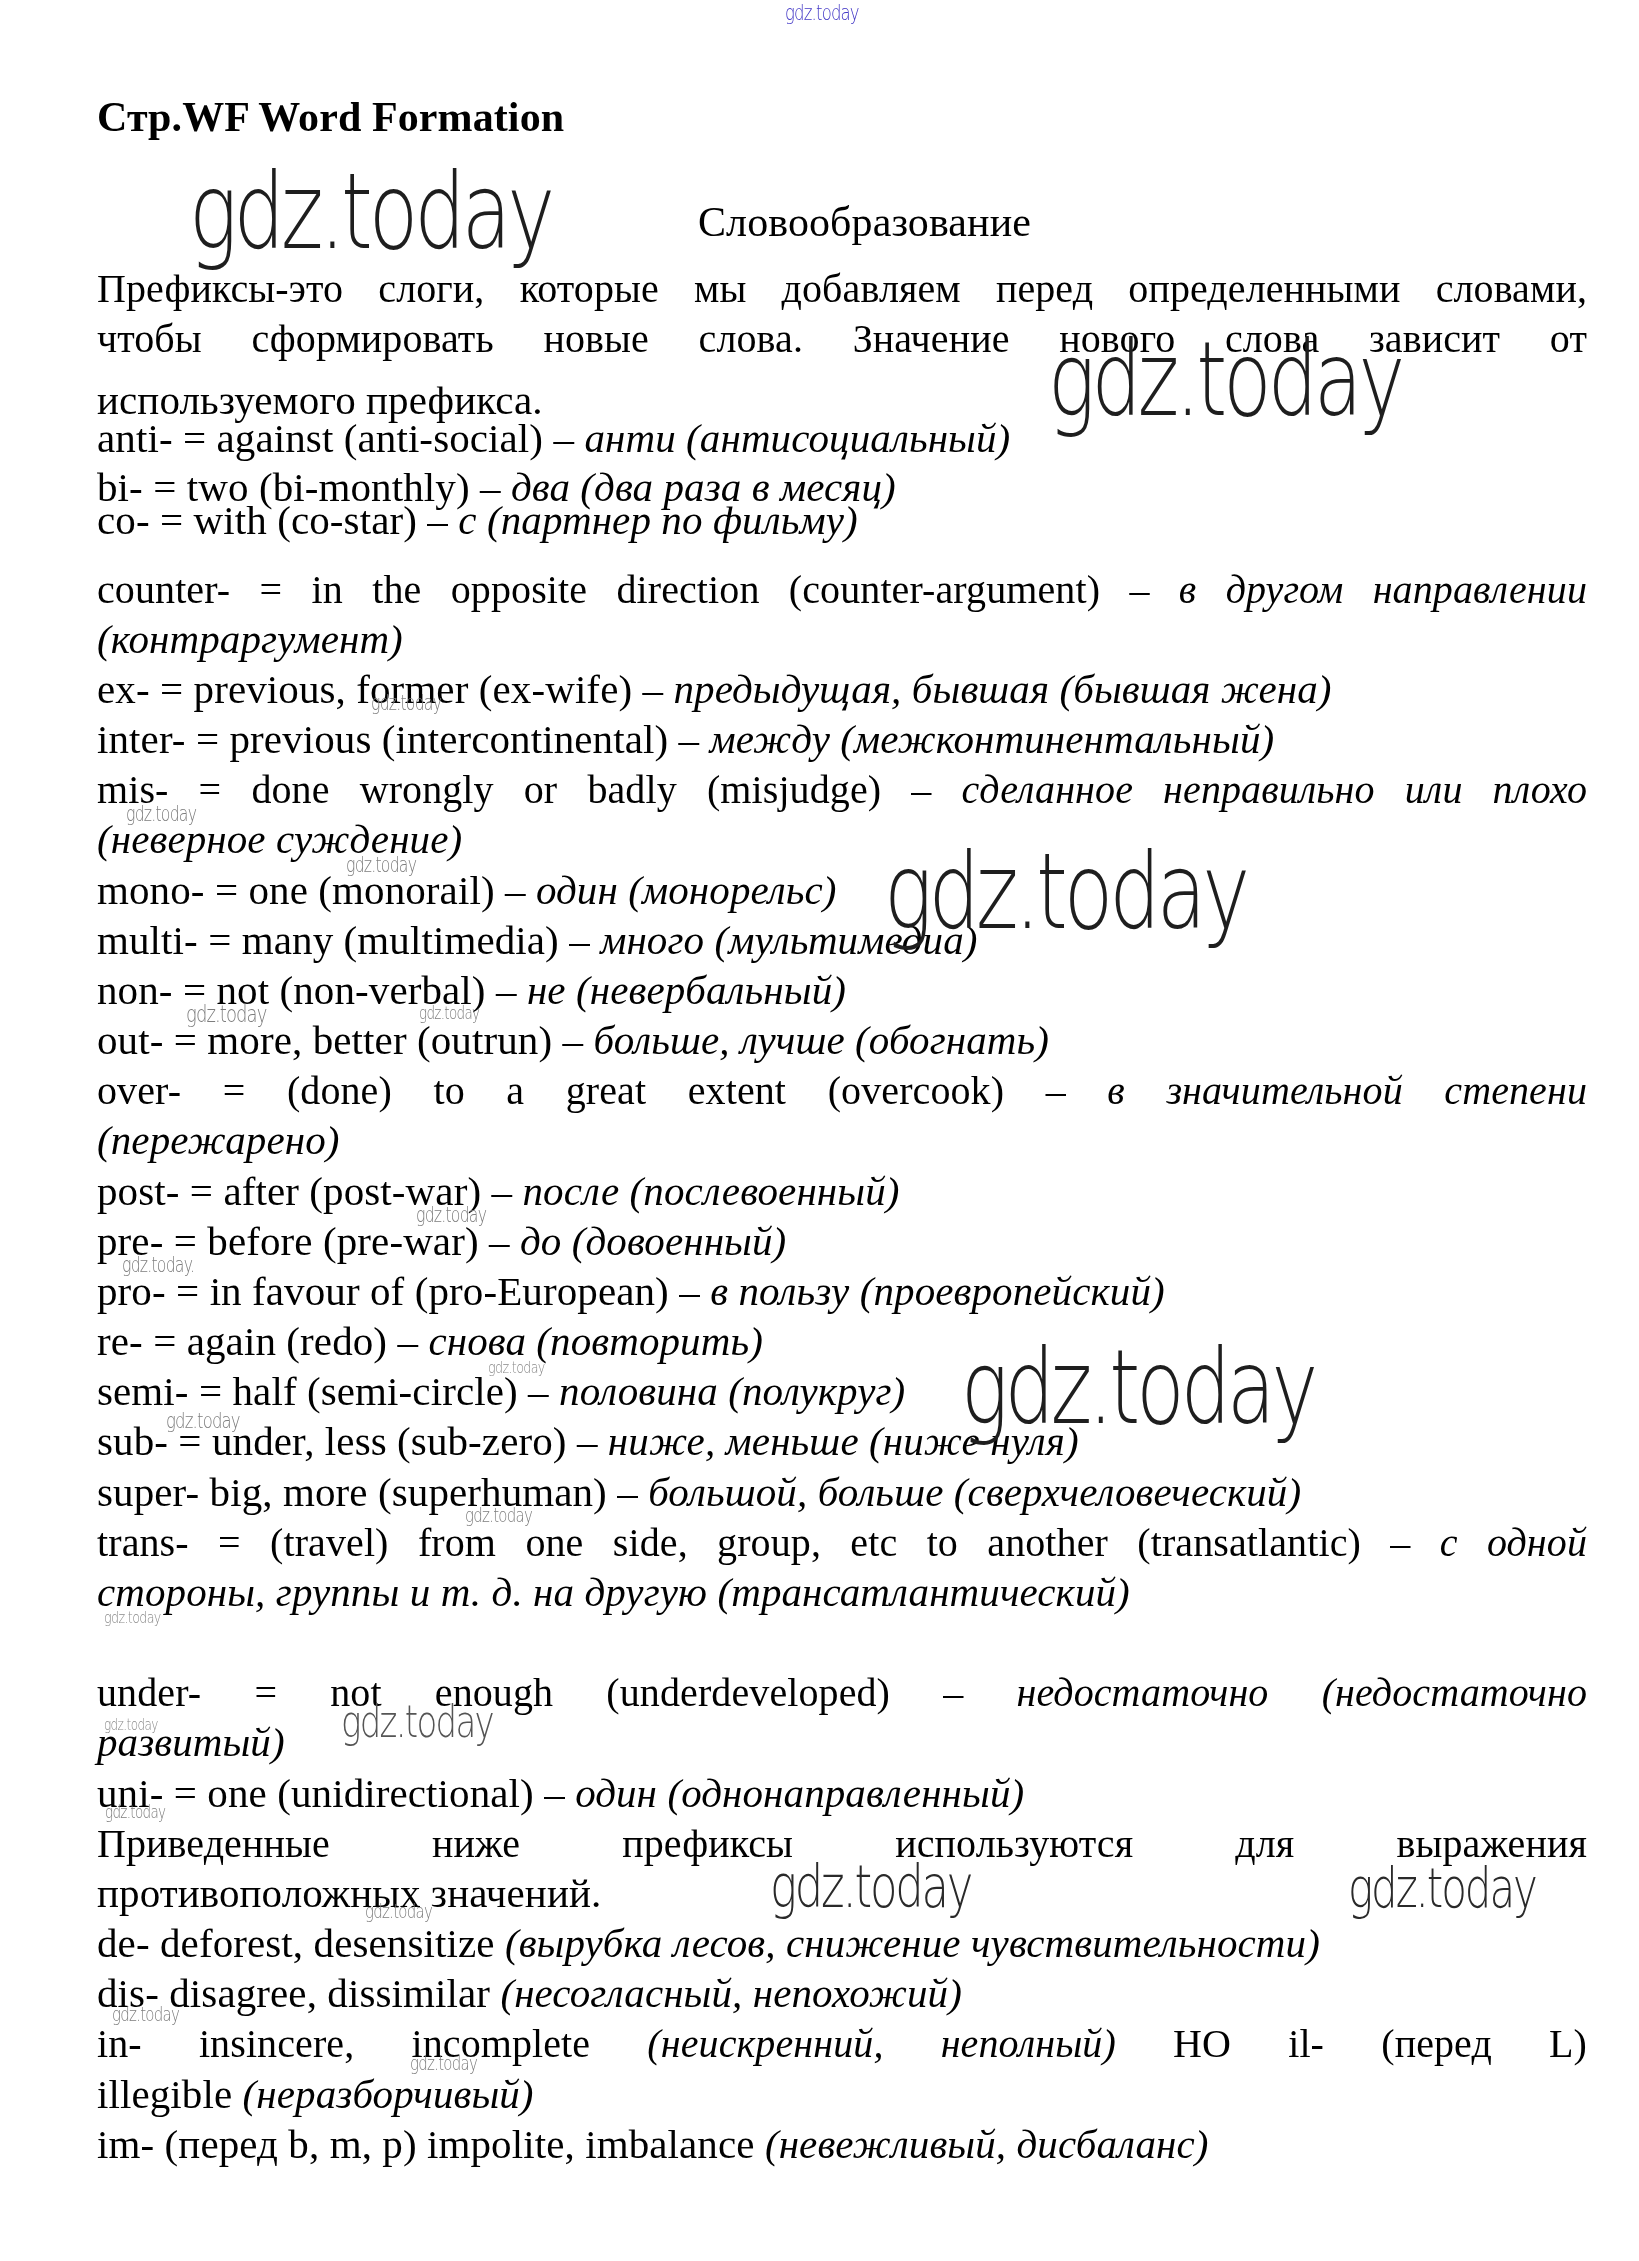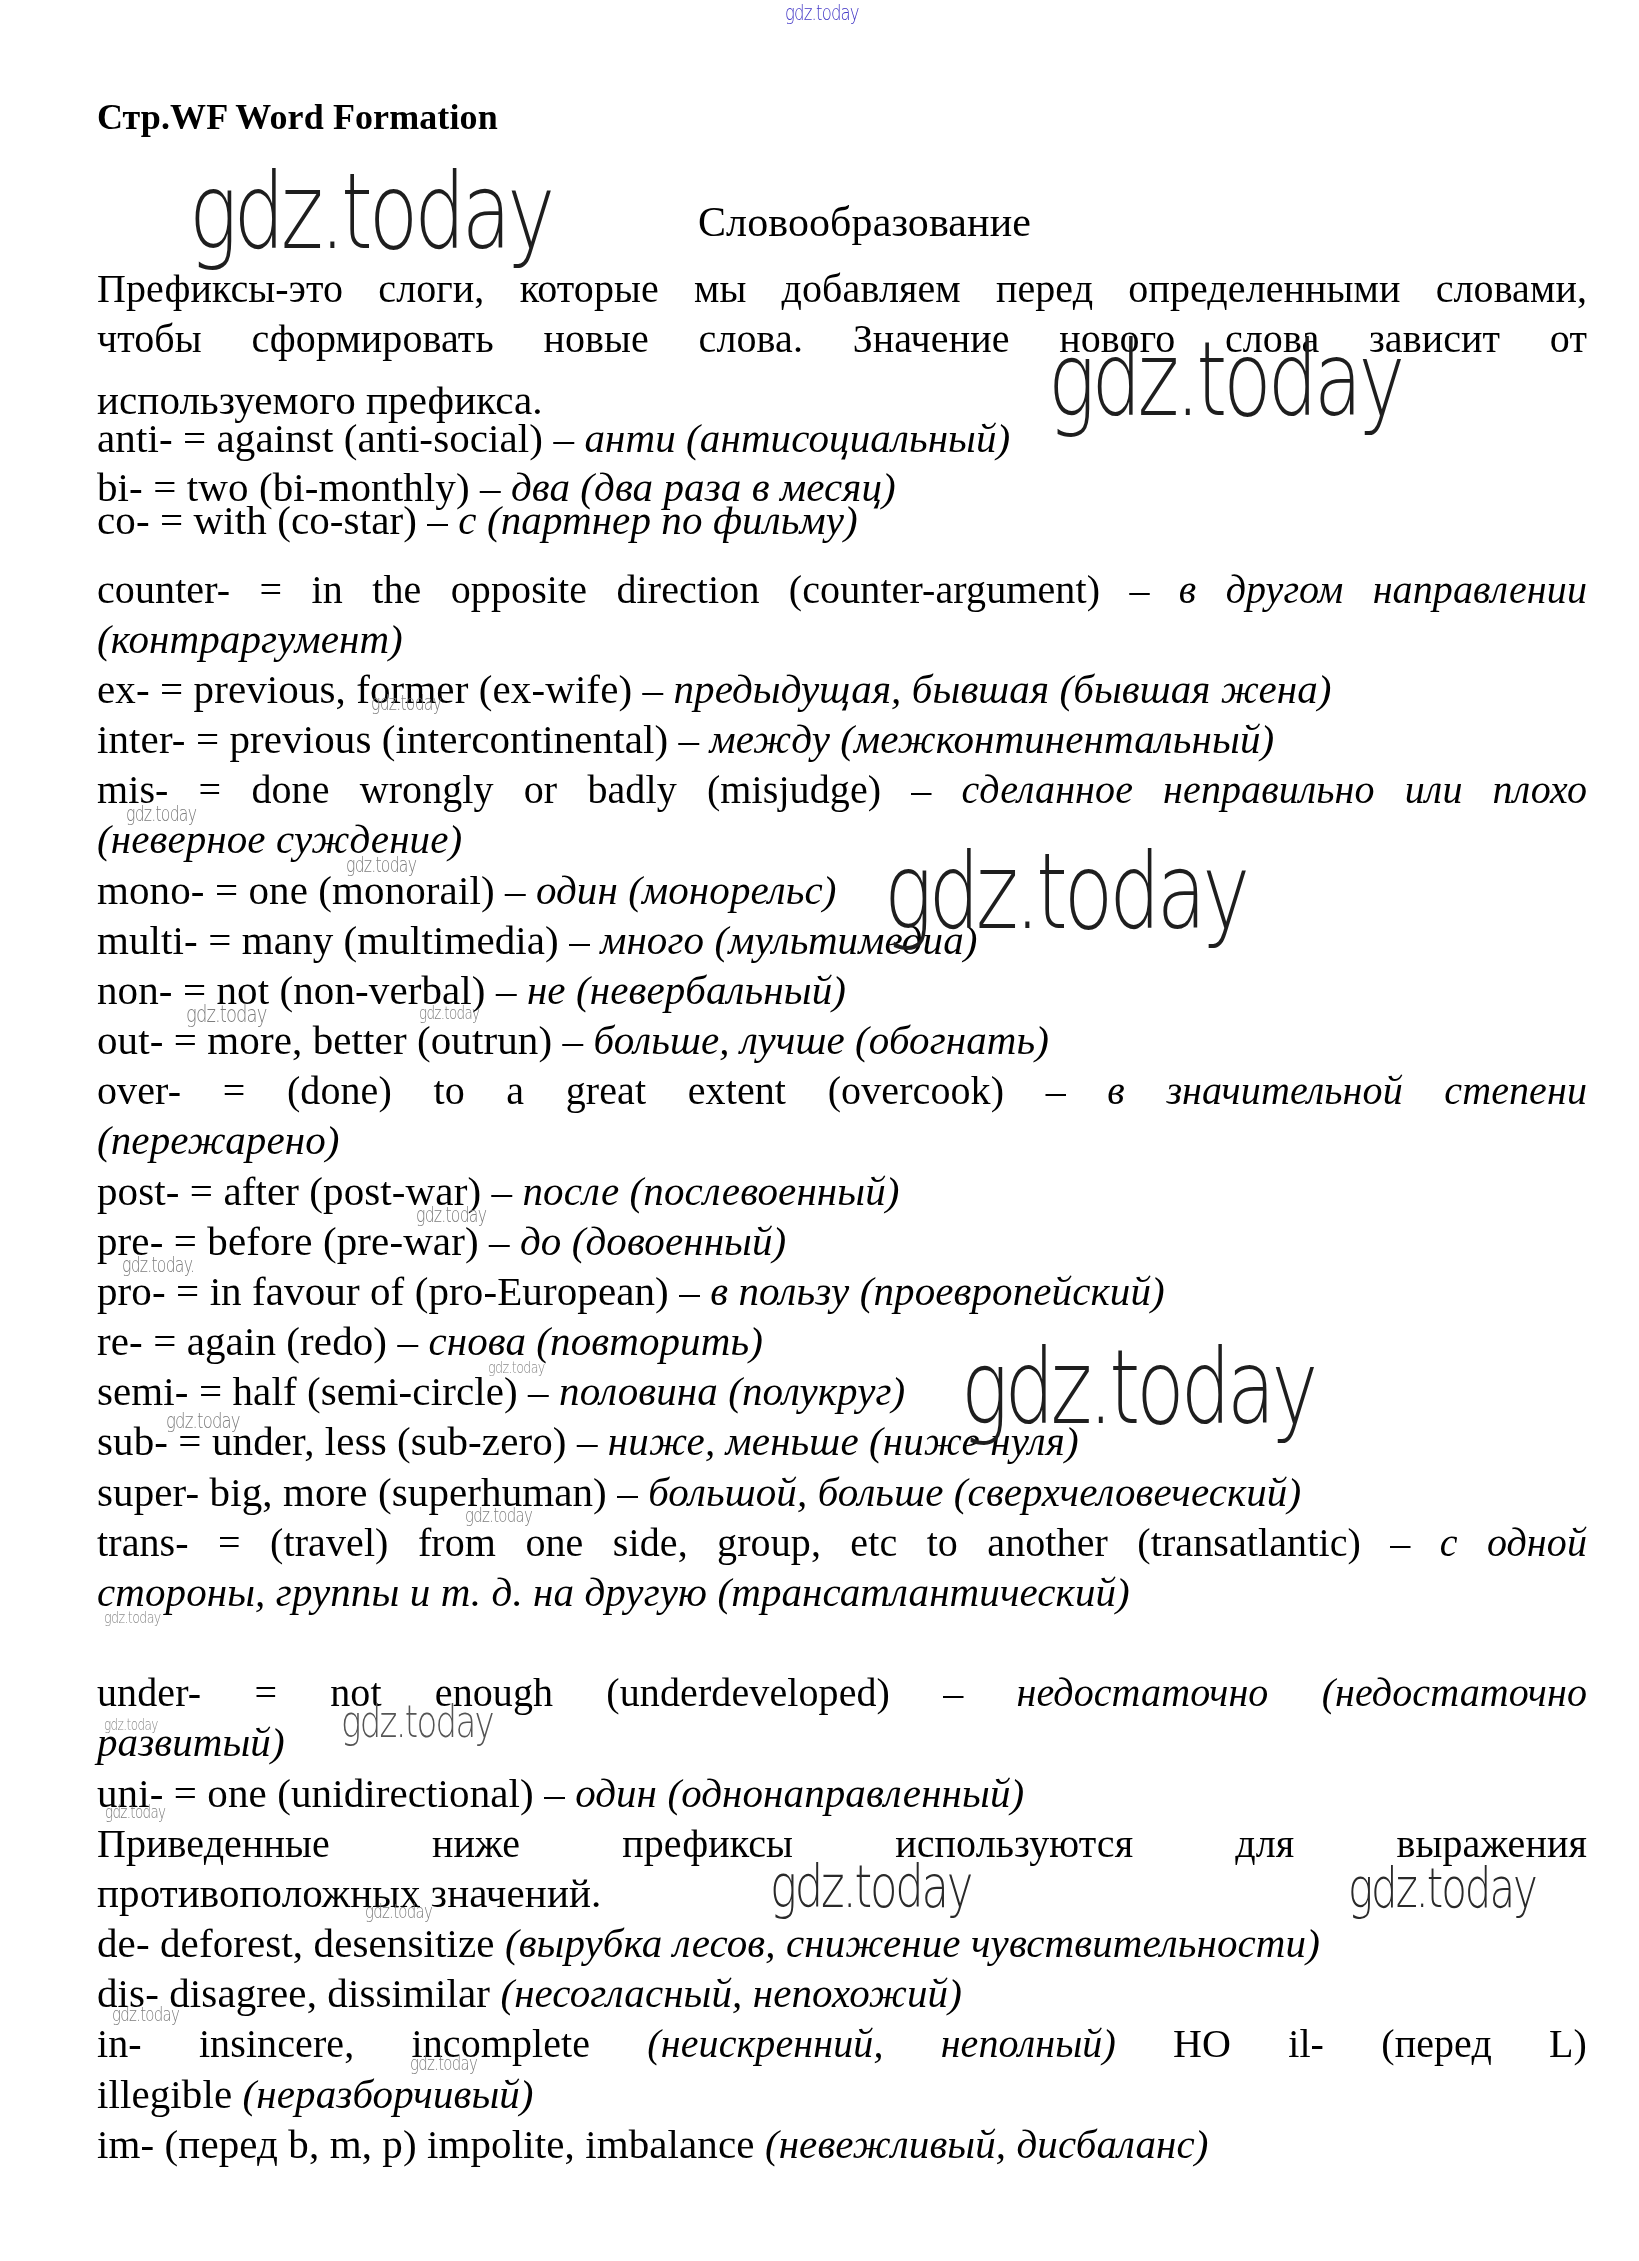--- a/index.html
+++ b/index.html
@@ -25,21 +25,21 @@
     font-size: 40px;
     white-space: normal;
     text-align: justify;
     text-align-last: justify;
   }
   .seg.i { font-style: italic; }
   .seg.n { font-style: normal; }
   .header-line {
     top: 93px;
     font-weight: bold;
-    font-size: 36px;
+    font-size: 42px;
   }
   .subtitle-line {
     top: 198px;
     left: 698px;
     font-size: 42px;
   }
   .wm {
     position: absolute;
     font-family: "DejaVu Sans", sans-serif;
     font-weight: 200;

